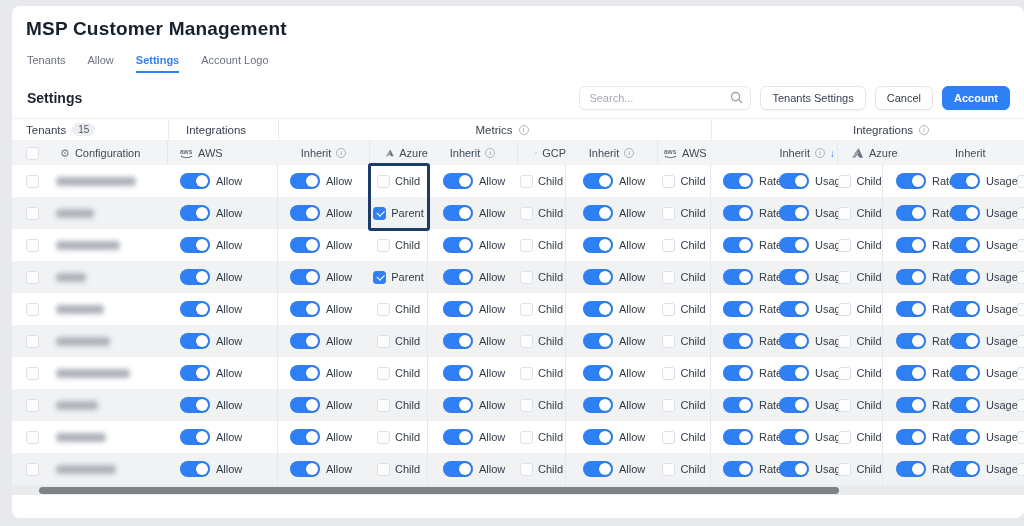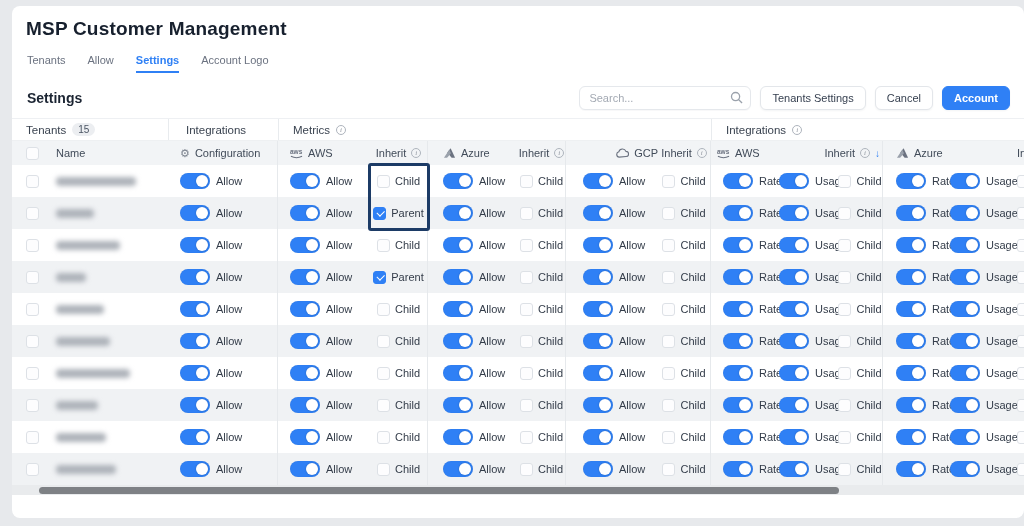--- a/index.html
+++ b/index.html
@@ -30,21 +30,21 @@
          box-shadow:0 1px 2px rgba(20,30,50,.05); }
   .btn.primary { background:var(--accent); border-color:var(--accent); color:#fff; font-weight:bold; }
 
   
   .table { margin-top:6px; border-top:1px solid #eef0f3; position:relative; width:1044px; }
   .ghead { display:grid; grid-template-columns:156px 110px 433px 345px; height:22px;
            align-items:center; border-bottom:1px solid #eef0f2; }
   .gcell { display:flex; align-items:center; gap:6px; font-size:11.5px; color:#3a4350;
            height:100%; padding-left:14px; }
   .gcell.gb { border-left:1px solid #e8ebee; padding-left:17px; }
-  .gcell.gm { border-left:1px solid #e8ebee; }
+  .gcell.gm { border-left:1px solid #e8ebee;justify-content:center; }
   .count-badge { background:#eceef1; color:#4b5563; font-size:10px; border-radius:9px;
                  padding:1px 6px; }
 
   .colhead { display:grid; grid-template-columns:var(--cols); height:24px; background:#f2f4f6;
              align-items:center; font-size:11px; color:#414b59; }
   .hcell { display:flex; align-items:center; gap:5px; height:100%; padding-left:12px; }
   .hcell.center { justify-content:center; padding-left:0; }
   .hcell.tight { padding-left:6px; }
   .bR { border-right:1px solid #e6e9ec; }
 
@@ -145,23 +145,20 @@
       <div class="gcell gm">
         <span>Integrations</span>
         <span class="info-i">i</span>
       </div>
     </div>
 
     <div class="colhead">
       <div class="hcell" style="padding-left:14px;">
           <span class="cb"></span>
         </div>
-      <div class="hcell" style="padding-left:8px;">
-        <span>Name</span>
-      </div>
       <div class="hcell bR">
         <span class="gear">⚙</span>
         <span>Configuration</span>
       </div>
       <div class="hcell">
         <svg class="hicon" viewBox="0 0 14 12">
           <text x="0" y="7" font-size="7" fill="#6b7280" font-family="Liberation Sans, sans-serif" font-weight="bold">aws</text>
           <path d="M1 9.5 Q7 12.5 13 9.5" fill="none" stroke="#6b7280" stroke-width="1.1"></path>
         </svg>
         <span>AWS</span>

